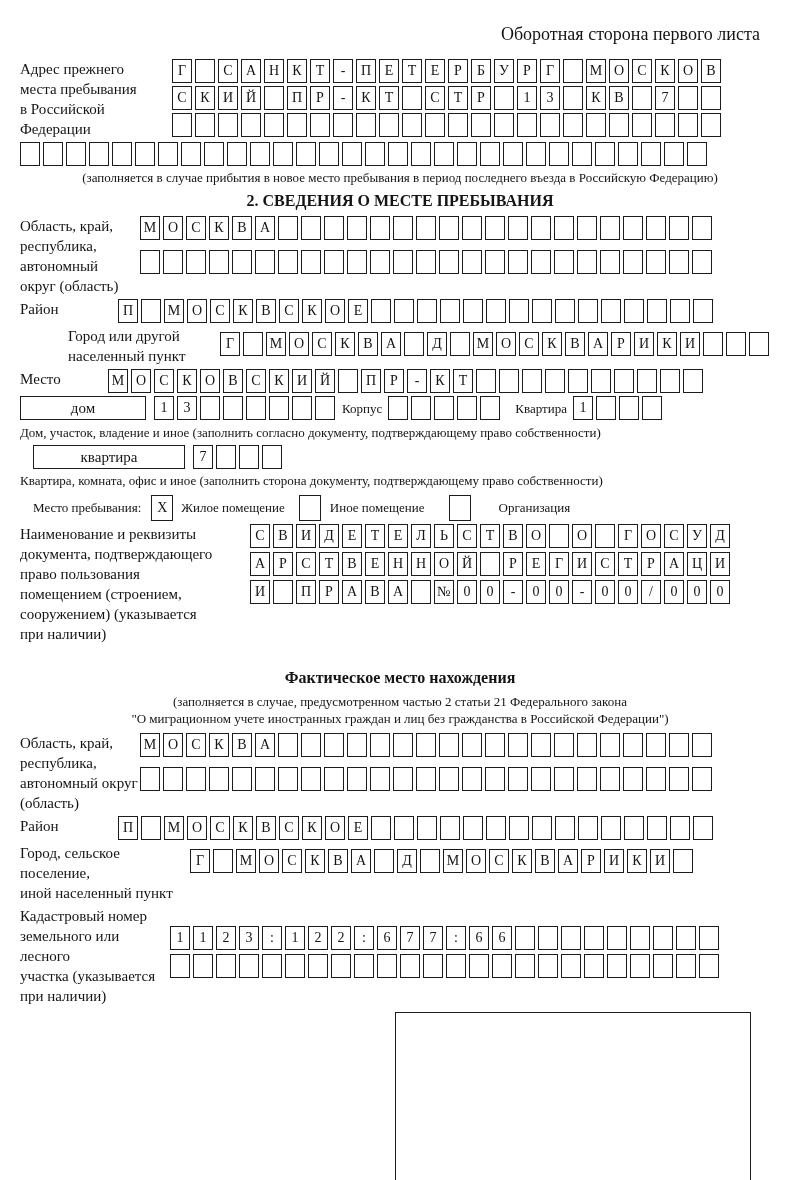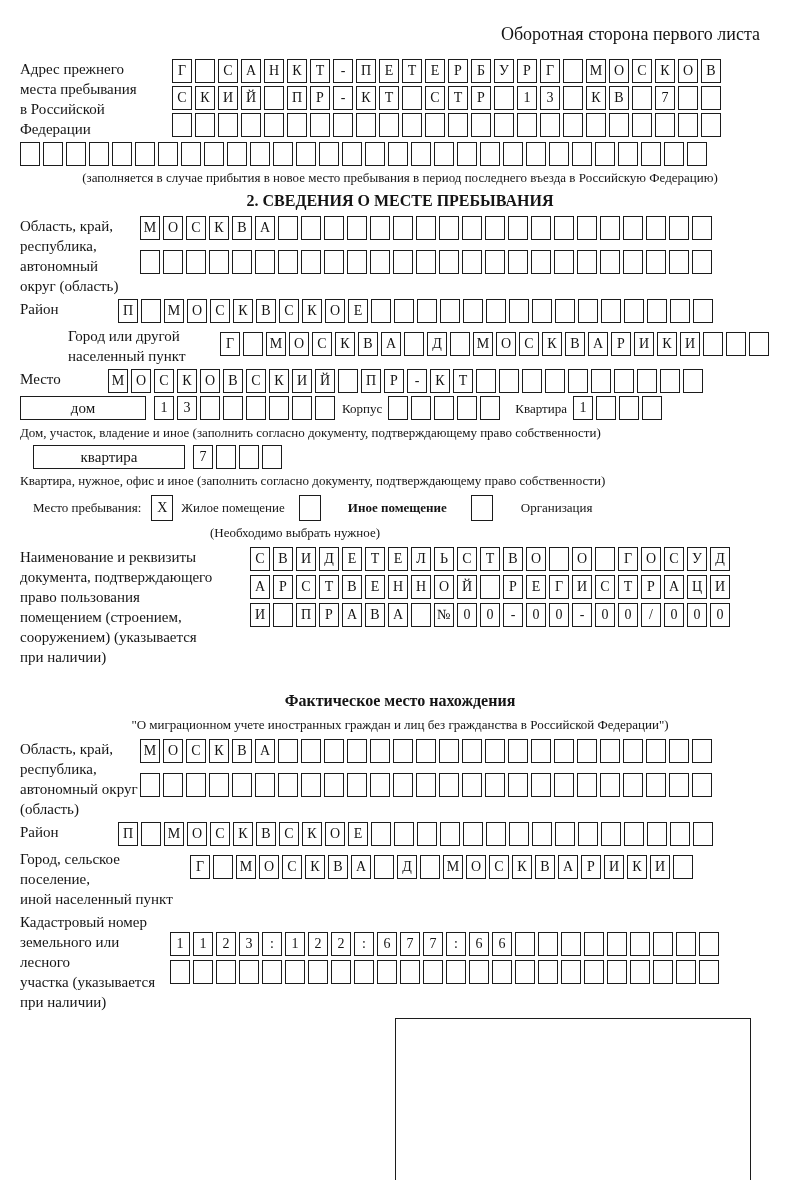--- a/index.html
+++ b/index.html
@@ -105,48 +105,48 @@
     <span class="cells"><span class="cell">&nbsp;</span><span class="cell">&nbsp;</span><span class="cell">&nbsp;</span><span class="cell">&nbsp;</span><span class="cell">&nbsp;</span></span>
     <span class="inline-lbl" style="margin:0 6px 0 12px;">Квартира</span>
     <span class="cells"><span class="cell">1</span><span class="cell">&nbsp;</span><span class="cell">&nbsp;</span><span class="cell">&nbsp;</span></span>
   </div>
   <div class="caption" style="margin:2px 0 4px 0;">Дом, участок, владение и иное (заполнить согласно документу, подтверждающему право собственности)</div>
 
   <div class="row" style="margin-left:13px;">
     <span class="wbox" style="width:150px; margin-right:8px;">квартира</span>
     <span class="cells"><span class="cell">7</span><span class="cell">&nbsp;</span><span class="cell">&nbsp;</span><span class="cell">&nbsp;</span></span>
   </div>
-  <div class="caption" style="margin:2px 0 6px 0;">Квартира, нужное, офис и иное (заполнить согласно документу, подтверждающему право собственности)</div>
+  <div class="caption" style="margin:2px 0 6px 0;">Квартира, комната, офис и иное (заполнить сторона документу, подтверждающему право собственности)</div>
 
   <div class="row" style="margin-left:13px;">
     <span class="inline-lbl">Место пребывания:</span>
     <span class="cbox" style="margin-left:10px;">X</span>
     <span class="inline-lbl" style="margin-left:8px;">Жилое помещение</span>
     <span class="cbox" style="margin-left:14px;"></span>
-    <span class="inline-lbl" style="margin-left:27px;font-weight:bold;">Иное помещение</span>
+    <span class="inline-lbl" style="margin-left:9px;">Иное помещение</span>
     <span class="cbox" style="margin-left:24px;"></span>
     <span class="inline-lbl" style="margin-left:28px;">Организация</span>
   </div>
-  <div class="caption" style="margin-left:155px; width:240px; text-align:center; margin-bottom:6px;">(Необходимо выбрать нужное)</div>
 
   <div class="row">
     <div class="lbl" style="width:230px;">Наименование и реквизиты
 документа, подтверждающего
 право пользования
 помещением (строением,
 сооружением) (указывается
 при наличии)</div>
     <div class="cells-col">
       <div class="cells" style="margin-bottom:4px;"><span class="cell">С</span><span class="cell">В</span><span class="cell">И</span><span class="cell">Д</span><span class="cell">Е</span><span class="cell">Т</span><span class="cell">Е</span><span class="cell">Л</span><span class="cell">Ь</span><span class="cell">С</span><span class="cell">Т</span><span class="cell">В</span><span class="cell">О</span><span class="cell">&nbsp;</span><span class="cell">О</span><span class="cell">&nbsp;</span><span class="cell">Г</span><span class="cell">О</span><span class="cell">С</span><span class="cell">У</span><span class="cell">Д</span></div>
       <div class="cells" style="margin-bottom:4px;"><span class="cell">А</span><span class="cell">Р</span><span class="cell">С</span><span class="cell">Т</span><span class="cell">В</span><span class="cell">Е</span><span class="cell">Н</span><span class="cell">Н</span><span class="cell">О</span><span class="cell">Й</span><span class="cell">&nbsp;</span><span class="cell">Р</span><span class="cell">Е</span><span class="cell">Г</span><span class="cell">И</span><span class="cell">С</span><span class="cell">Т</span><span class="cell">Р</span><span class="cell">А</span><span class="cell">Ц</span><span class="cell">И</span></div>
       <div class="cells"><span class="cell">И</span><span class="cell">&nbsp;</span><span class="cell">П</span><span class="cell">Р</span><span class="cell">А</span><span class="cell">В</span><span class="cell">А</span><span class="cell">&nbsp;</span><span class="cell">№</span><span class="cell">0</span><span class="cell">0</span><span class="cell">-</span><span class="cell">0</span><span class="cell">0</span><span class="cell">-</span><span class="cell">0</span><span class="cell">0</span><span class="cell">/</span><span class="cell">0</span><span class="cell">0</span><span class="cell">0</span></div>
     </div>
   </div>
 
   <div class="heading" style="margin-top:25px;">Фактическое место нахождения</div>
+  <div class="caption center">(заполняется в случае, предусмотренном частью 2 статьи 21 Федерального закона</div>
   <div class="caption center" style="margin-bottom:6px;">"О миграционном учете иностранных граждан и лиц без гражданства в Российской Федерации")</div>
 
   <div class="row">
     <div class="lbl" style="width:120px;">Область, край,
 республика,
 автономный округ
 (область)</div>
     <div class="cells-col">
       <div class="cells"><span class="cell">М</span><span class="cell">О</span><span class="cell">С</span><span class="cell">К</span><span class="cell">В</span><span class="cell">А</span><span class="cell">&nbsp;</span><span class="cell">&nbsp;</span><span class="cell">&nbsp;</span><span class="cell">&nbsp;</span><span class="cell">&nbsp;</span><span class="cell">&nbsp;</span><span class="cell">&nbsp;</span><span class="cell">&nbsp;</span><span class="cell">&nbsp;</span><span class="cell">&nbsp;</span><span class="cell">&nbsp;</span><span class="cell">&nbsp;</span><span class="cell">&nbsp;</span><span class="cell">&nbsp;</span><span class="cell">&nbsp;</span><span class="cell">&nbsp;</span><span class="cell">&nbsp;</span><span class="cell">&nbsp;</span><span class="cell">&nbsp;</span></div>
       <div class="gap-sm"></div>

